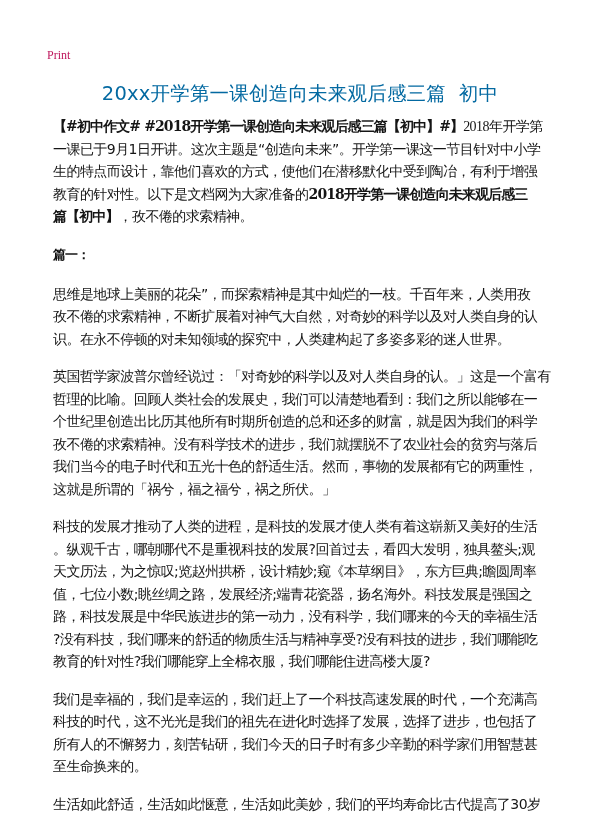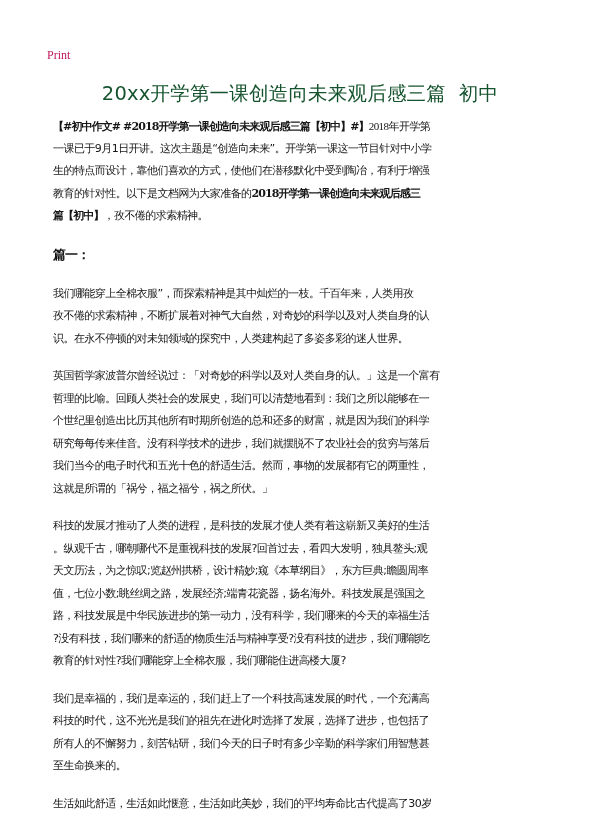--- a/index.html
+++ b/index.html
@@ -24,37 +24,37 @@
       color: #be185d;
     }
     .doc-title {
       position: absolute;
       left: 0;
       top: 80px;
       width: 600px;
       text-align: center;
       font-size: 19.5px;
       letter-spacing: 0.2px;
-      color: #14532d;
+      color: #0369a1;
       white-space: pre;
     }
     .content {
       position: absolute;
       left: 53px;
       top: 115px;
       width: 520px;
     }
     .para {
       margin: 0 0 15px 0;
     }
     .line {
       display: block;
       height: 22.5px;
       line-height: 22.5px;
-      font-size: 11px;
+      font-size: 14px;
       white-space: nowrap;
       letter-spacing: -0.55px;
       color: #151515;
     }
     .b {
       font-weight: bold;
       font-family: "DejaVu Serif", "Liberation Serif", serif;
       letter-spacing: -0.9px;
     }
     .serif-num {
@@ -84,29 +84,29 @@
     <span class="line">一课已于9月1日开讲。这次主题是“创造向未来”。开学第一课这一节目针对中小学</span>
     <span class="line">生的特点而设计，靠他们喜欢的方式，使他们在潜移默化中受到陶冶，有利于增强</span>
     <span class="line"><span>教育的针对性。以下是文档网为大家准备的</span><span class="b">2018开学第一课创造向未来观后感三</span></span>
     <span class="line"><span class="b">篇【初中】</span><span>，孜不倦的求索精神。</span></span>
   </div>
 
   <span class="section-heading b">篇一：</span>
 
   <div id="paras">
       <div class="para">
-        <span class="line">我们哪能穿上全棉衣服”，而探索精神是其中灿烂的一枝。千百年来，人类用孜</span>
+        <span class="line">思维是地球上美丽的花朵”，而探索精神是其中灿烂的一枝。千百年来，人类用孜</span>
         <span class="line">孜不倦的求索精神，不断扩展着对神气大自然，对奇妙的科学以及对人类自身的认</span>
         <span class="line">识。在永不停顿的对未知领域的探究中，人类建构起了多姿多彩的迷人世界。</span>
       </div>
       <div class="para">
         <span class="line">英国哲学家波普尔曾经说过：「对奇妙的科学以及对人类自身的认。」这是一个富有</span>
         <span class="line">哲理的比喻。回顾人类社会的发展史，我们可以清楚地看到：我们之所以能够在一</span>
         <span class="line">个世纪里创造出比历其他所有时期所创造的总和还多的财富，就是因为我们的科学</span>
-        <span class="line">研究每每传来佳音。没有科学技术的进步，我们就摆脱不了农业社会的贫穷与落后</span>
+        <span class="line">孜不倦的求索精神。没有科学技术的进步，我们就摆脱不了农业社会的贫穷与落后</span>
         <span class="line">我们当今的电子时代和五光十色的舒适生活。然而，事物的发展都有它的两重性，</span>
         <span class="line">这就是所谓的「祸兮，福之福兮，祸之所伏。」</span>
       </div>
       <div class="para">
         <span class="line">科技的发展才推动了人类的进程，是科技的发展才使人类有着这崭新又美好的生活</span>
         <span class="line">。纵观千古，哪朝哪代不是重视科技的发展?回首过去，看四大发明，独具鳌头;观</span>
         <span class="line">天文历法，为之惊叹;览赵州拱桥，设计精妙;窥《本草纲目》，东方巨典;瞻圆周率</span>
         <span class="line">值，七位小数;眺丝绸之路，发展经济;端青花瓷器，扬名海外。科技发展是强国之</span>
         <span class="line">路，科技发展是中华民族进步的第一动力，没有科学，我们哪来的今天的幸福生活</span>
         <span class="line">?没有科技，我们哪来的舒适的物质生活与精神享受?没有科技的进步，我们哪能吃</span>

